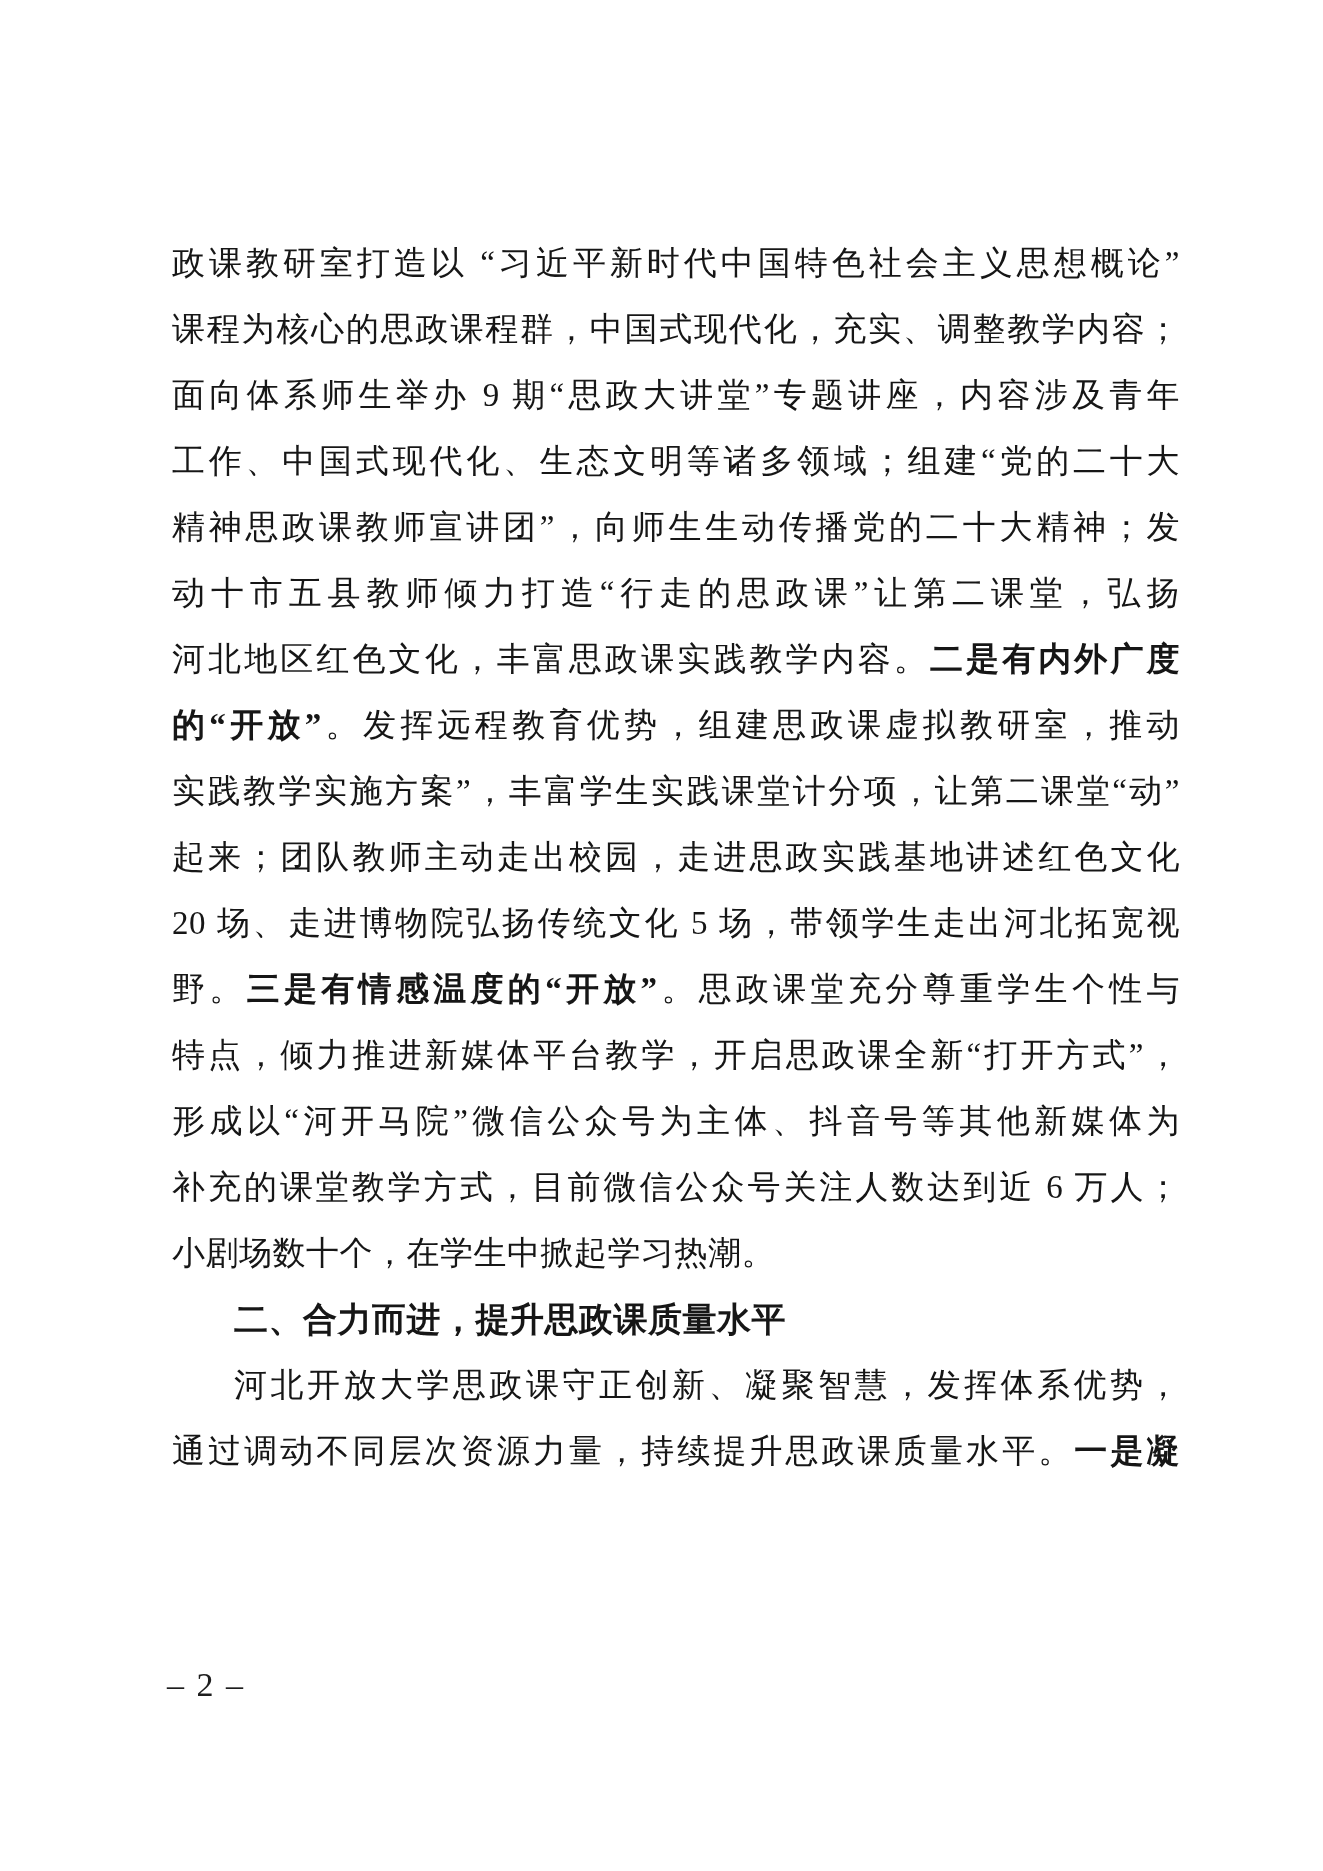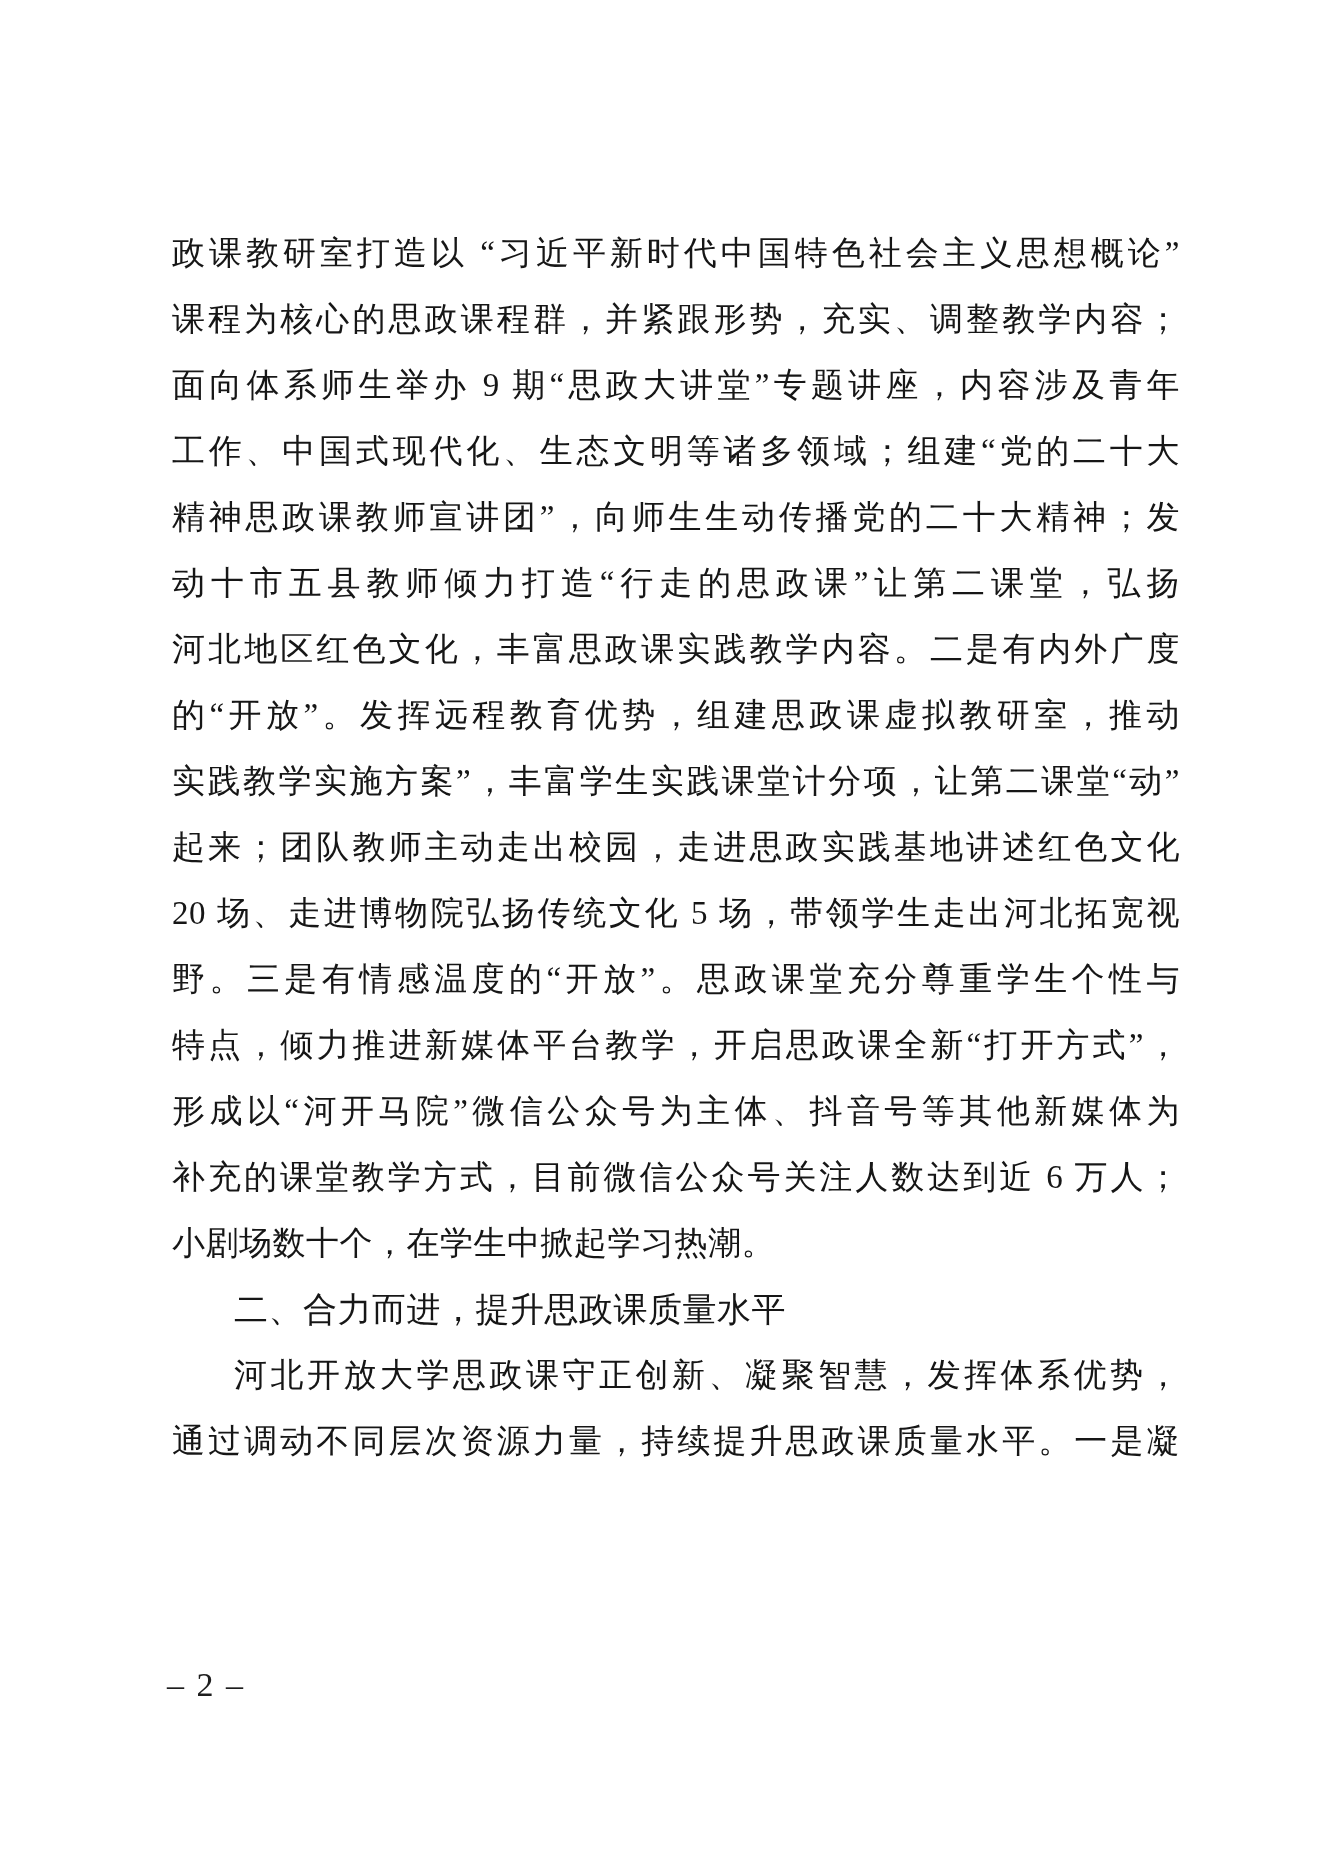--- a/index.html
+++ b/index.html
@@ -14,41 +14,41 @@
     overflow: hidden;
   }
   .page {
     position: absolute;
     inset: 0;
     background: #ffffff;
   }
   .body-text {
     position: absolute;
     left: 172px;
-    top: 220px;
+    top: 230px;
     width: 1008px;
   }
   .line {
     font-size: 33px;
     line-height: 66px;
     height: 66px;
     text-align: justify;
     text-align-last: justify;
     letter-spacing: 0.5px;
   }
   .line.no-fill {
     text-align: right;
     text-align-last: left;
   }
   .line.indent {
     text-indent: 62px;
     font-family: Liberation Serif, serif;
   }
   .line .seg-bold {
-    font-weight: normal;
+    font-weight: bold;
     margin-top: 31px;
   }
   .line.heading {
     font-family: "Liberation Sans", "DejaVu Sans", sans-serif;
     font-weight: bold;
     font-size: 34px;
     text-align: right;
     text-align-last: left;
   }
   .footer {
@@ -60,21 +60,21 @@
     color: #1d1d1d;
     letter-spacing: 2px;
   }
 </style>
 </head>
 <body>
 
 <div class="page">
   <main class="body-text">
       <div class="line"><span class="seg-normal">政课教研室打造以 “习近平新时代中国特色社会主义思想概论”</span></div>
-      <div class="line"><span class="seg-normal">课程为核心的思政课程群，并紧跟形势，充实、调整教学内容；</span></div>
+      <div class="line"><span class="seg-normal">课程为核心的思政课程群，中国式现代化，充实、调整教学内容；</span></div>
       <div class="line"><span class="seg-normal">面向体系师生举办 9 期“思政大讲堂”专题讲座，内容涉及青年</span></div>
       <div class="line"><span class="seg-normal">工作、中国式现代化、生态文明等诸多领域；组建“党的二十大</span></div>
       <div class="line"><span class="seg-normal">精神思政课教师宣讲团”，向师生生动传播党的二十大精神；发</span></div>
       <div class="line"><span class="seg-normal">动十市五县教师倾力打造“行走的思政课”让第二课堂，弘扬</span></div>
       <div class="line"><span class="seg-normal">河北地区红色文化，丰富思政课实践教学内容。</span><span class="seg-bold">二是有内外广度</span></div>
       <div class="line"><span class="seg-bold">的“开放”</span><span class="seg-normal">。发挥远程教育优势，组建思政课虚拟教研室，推动</span></div>
       <div class="line"><span class="seg-normal">实践教学实施方案”，丰富学生实践课堂计分项，让第二课堂“动”</span></div>
       <div class="line"><span class="seg-normal">起来；团队教师主动走出校园，走进思政实践基地讲述红色文化</span></div>
       <div class="line"><span class="seg-normal">20 场、走进博物院弘扬传统文化 5 场，带领学生走出河北拓宽视</span></div>
       <div class="line"><span class="seg-normal">野。</span><span class="seg-bold">三是有情感温度的“开放”</span><span class="seg-normal">。思政课堂充分尊重学生个性与</span></div>

